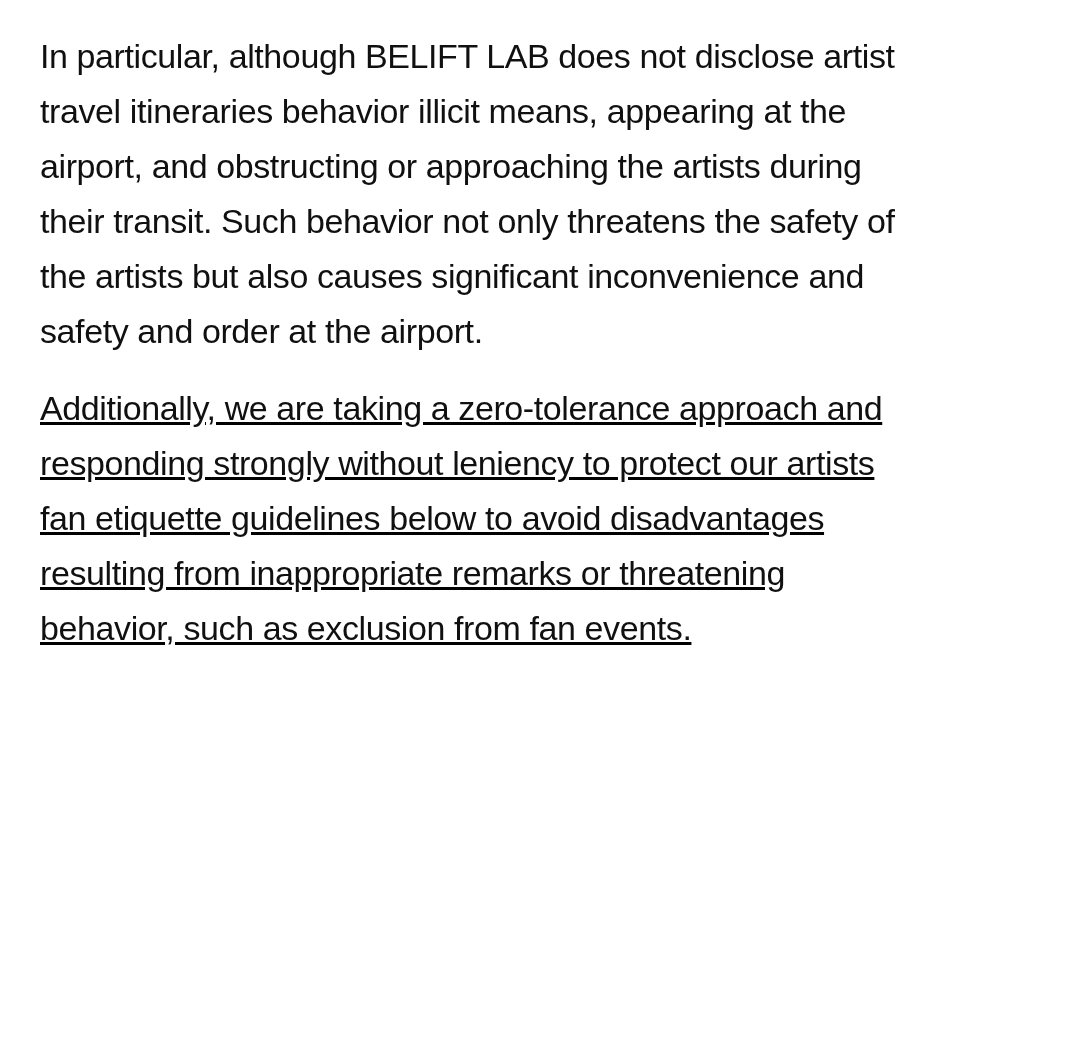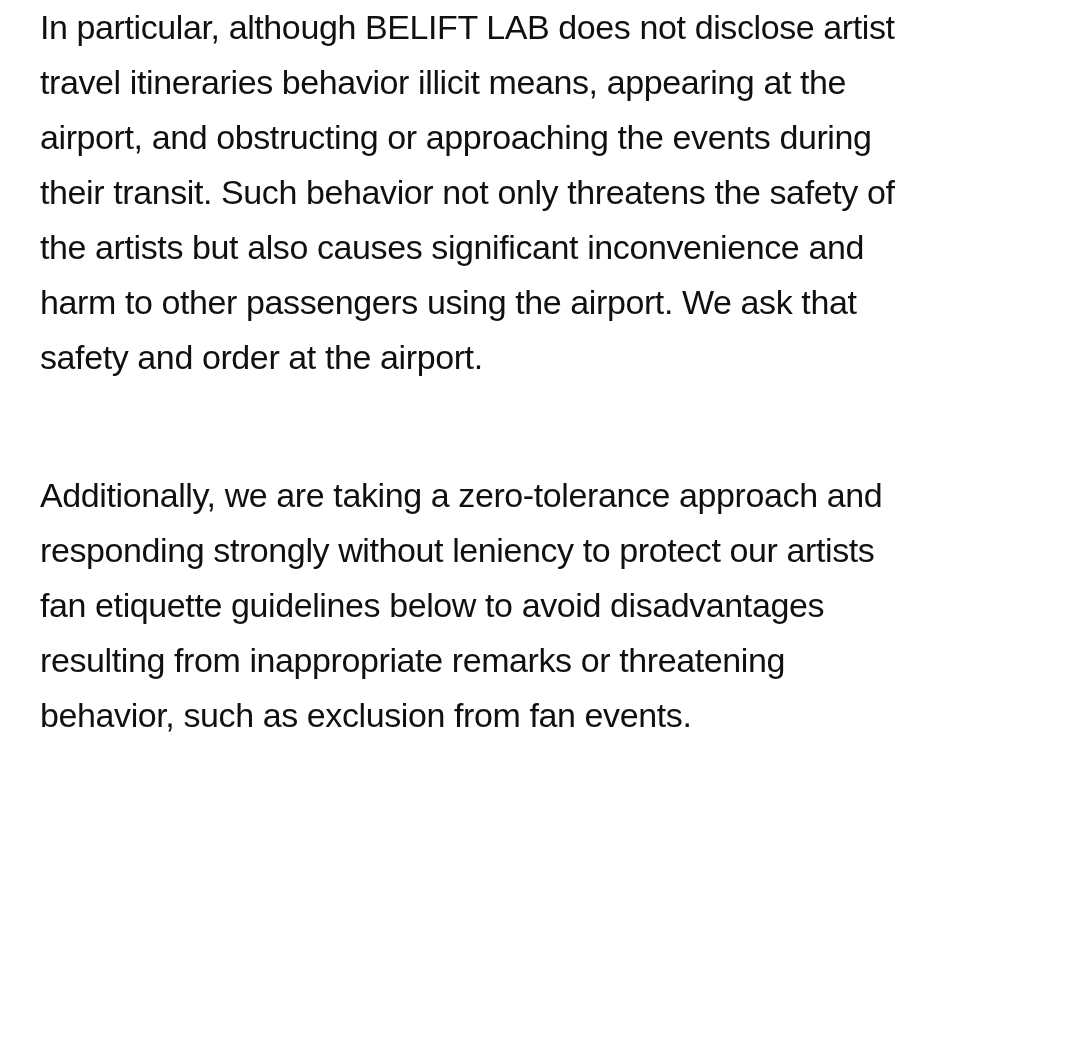--- a/index.html
+++ b/index.html
@@ -6,51 +6,51 @@
   html, body {
     width: 1080px;
     height: 1049px;
     background: #ffffff;
     font-family: "Liberation Sans", "DejaVu Sans", sans-serif;
     overflow: hidden;
   }
   .page {
     width: 1080px;
     height: 1049px;
-    padding: 0 40px 0 40px;
+    padding: 29px 40px 0 40px;
     background: #ffffff;
   }
   .paragraph {
     display: block;
   }
   .paragraph + .paragraph {
-    margin-top: 83px; 
+    margin-top: 22px; 
+    text-decoration: underline;
   }
   .text-line {
     display: block;
     font-size: 34px;
     line-height: 55px;
     letter-spacing: -0.4px;
     color: #101010;
     white-space: nowrap;
     font-weight: 400;
   }
 </style>
 </head>
 <body>
 
 <main class="page">
   <div id="paragraphs-container">
       <div class="paragraph">
         <span class="text-line">In particular, although BELIFT LAB does not disclose artist</span>
         <span class="text-line">travel itineraries behavior illicit means, appearing at the</span>
-        <span class="text-line">airport, and obstructing or approaching the events during</span>
+        <span class="text-line">airport, and obstructing or approaching the artists during</span>
         <span class="text-line">their transit. Such behavior not only threatens the safety of</span>
         <span class="text-line">the artists but also causes significant inconvenience and</span>
-        <span class="text-line">harm to other passengers using the airport. We ask that</span>
         <span class="text-line">safety and order at the airport.</span>
       </div>
       <div class="paragraph">
         <span class="text-line">Additionally, we are taking a zero-tolerance approach and</span>
         <span class="text-line">responding strongly without leniency to protect our artists</span>
         <span class="text-line">fan etiquette guidelines below to avoid disadvantages</span>
         <span class="text-line">resulting from inappropriate remarks or threatening</span>
         <span class="text-line">behavior, such as exclusion from fan events.</span>
       </div>
     </div>

